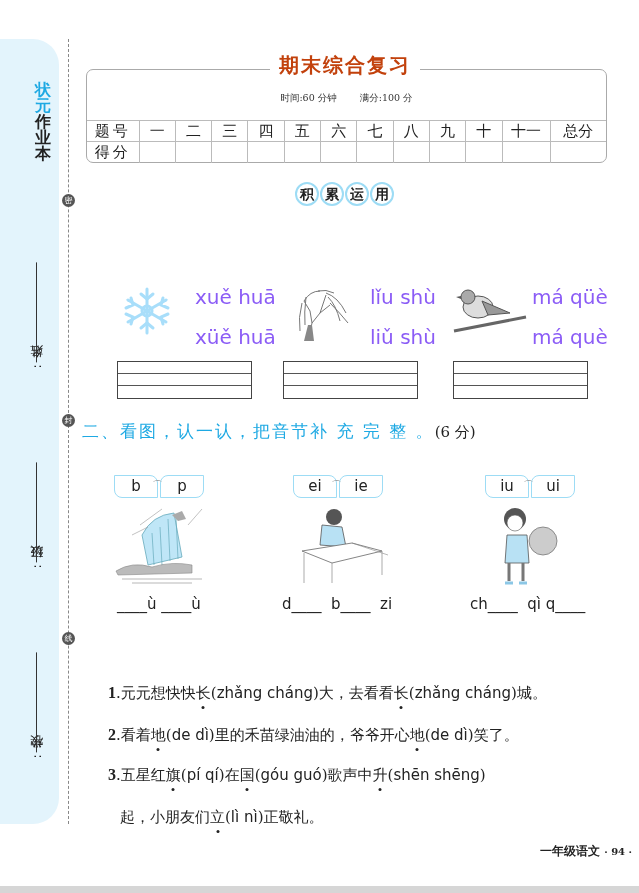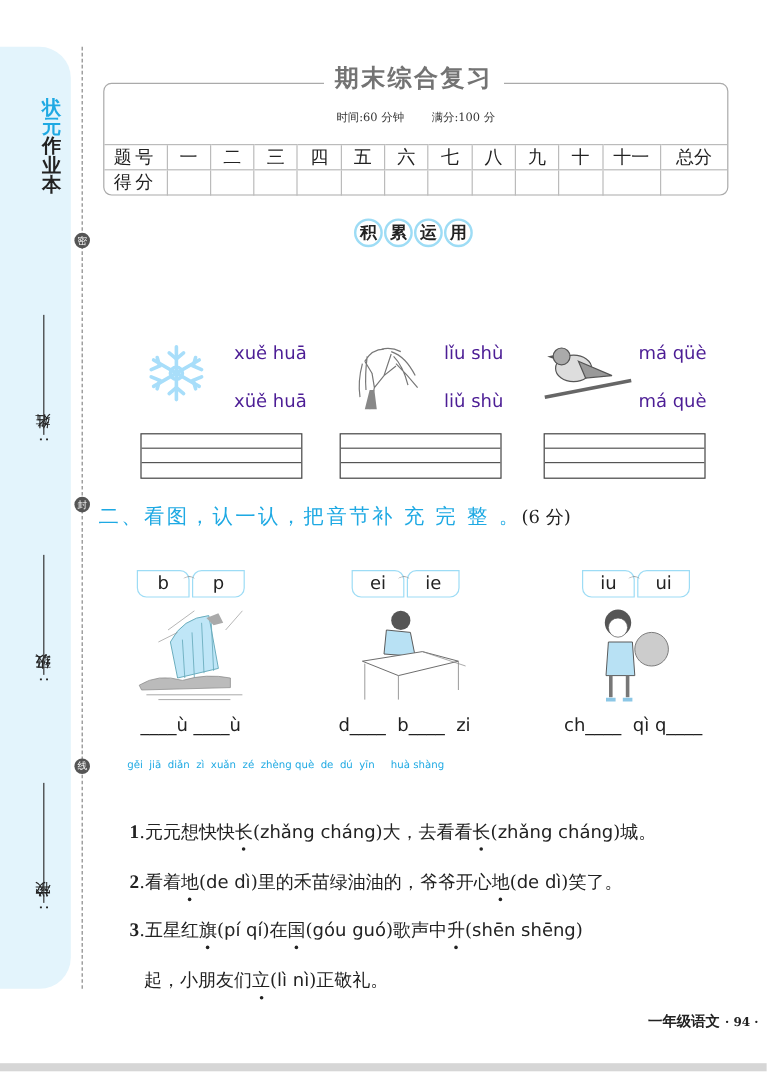--- a/index.html
+++ b/index.html
@@ -17,21 +17,21 @@
   .brand .b2 { color: #222; }
   .vfield { position: absolute; left: 28px; writing-mode: vertical-rl; transform: rotate(180deg);
     font-size: 13px; color: #222; display: flex; align-items: center; }
   .vfield .line { display: inline-block; width: 1px; height: 100px; background: #333; margin-top: 2px; }
   .dashline { position: absolute; left: 68px; top: 39px; height: 785px; border-left: 1px dashed #888; }
   .seal { position: absolute; left: 62px; width: 13px; height: 13px; border-radius: 50%;
     background: #555; color: #fff; font-size: 8px; line-height: 13px; text-align: center; }
 
   
   .exam-title { position: absolute; left: 270px; top: 52px; width: 150px; text-align: center;
-    font-size: 20px; font-weight: bold; color: #737373; background: #fff; letter-spacing: 2px;
+    font-size: 20px; font-weight: bold; color: #c2410c; background: #fff; letter-spacing: 2px;
     font-family: "DejaVu Serif", serif; z-index: 2; }
   .score-box { position: absolute; left: 86px; top: 69px; width: 521px; height: 94px;
     border: 1.5px solid #aaa; border-radius: 7px; padding-left: 37px; }
   .exam-meta { position: absolute; left: 0; right: 0; top: 22px; text-align: center;
     font-size: 9.5px; color: #333; font-family: "DejaVu Serif", serif; }
   .exam-meta span { margin: 0 10px; }
   table.score { position: absolute; left: 0; top: 50px; width: 100%; border-collapse: collapse; }
   table.score td { border-top: 1px solid #bbb; border-left: 1px solid #bbb; height: 21px;
     text-align: center; font-size: 15px; font-family: "DejaVu Serif", serif; color: #222; }
   table.score td.first { border-left: none; width: 52px; font-family: "DejaVu Sans", sans-serif; letter-spacing: 3px; }
@@ -42,21 +42,21 @@
     font-weight: bold; font-size: 14px; line-height: 20px; text-align: center; color: #222; background: #fff; }
 
   
   .qhead { position: absolute; left: 82px; }
   .pinyin-row { font-size: 8.5px; color: #1ea9e3; white-space: pre; height: 12px; line-height: 12px; padding-left: 24px; }
   .qtext { font-size: 17px; color: #1ea9e3; white-space: nowrap; letter-spacing: 2px; line-height: 22px; }
   .qtext .pts { color: #222; font-family: "DejaVu Serif", serif; font-size: 15px; letter-spacing: 0; }
 
   
   .pic { position: absolute; }
-  .opt { position: absolute; font-size: 15px; color: #4c1d95; white-space: nowrap; }
+  .opt { position: absolute; font-size: 20px; color: #8b5cf6; white-space: nowrap; }
   .four-line { position: absolute; width: 135px; height: 38px; border: 1.3px solid #444; }
   .four-line i { position: absolute; left: 0; right: 0; height: 1.3px; background: #555; }
 
   
   .pairbox { position: absolute; height: 23px; display: flex; }
   .pairbox .cell { border: 1.2px solid #9ddcf5; border-radius: 0 0 8px 8px; border-top-right-radius: 8px;
     height: 23px; width: 44px; font-size: 15px; text-align: center; line-height: 21px; color: #222; position: relative; }
   .pairbox .cell.l { border-radius: 0 8px 0 8px; }
   .pairbox .cell.r { border-radius: 8px 0 8px 0; margin-left: 2px; }
   .pairbox .link { position: absolute; left: 38px; top: 3px; font-size: 11px; color: #888; z-index: 2; }
@@ -240,21 +240,20 @@
   <path d="M22 30 L42 30 L44 58 L20 58 Z" fill="#b8e1f4" stroke="#555" stroke-width="0.8"></path>
   <path d="M24 58 L24 76 M38 58 L38 76" stroke="#777" stroke-width="3"></path>
   <path d="M20 78 L28 78 M34 78 L42 78" stroke="#8cc7e6" stroke-width="3"></path>
 </svg>
 
 <div class="fill" style="left:117px;top:595px;">____ù ____ù</div>
 <div class="fill" style="left:282px;top:595px;">d____  b____  zi</div>
 <div class="fill" style="left:470px;top:595px;">ch____  qì q____</div>
 
 <div class="qhead" style="top:632px;">
-  <div class="pinyin-row">gěi  jiā  diǎn  zì  xuǎn  zé  zhèng què  de  dú  yīn     huà shàng</div>
 </div>
 
 <div class="sentence" style="top:684px;">
   <b>1</b>.<span>元元想快快</span><span class="dot">长</span><span>(</span><span class="py">zhǎng   cháng</span><span>)大，去看看</span><span class="dot">长</span><span>(</span><span class="py">zhǎng   cháng</span><span>)城。</span>
 </div>
 
 <div class="sentence" style="top:726px;">
   <b>2</b>.<span>看着</span><span class="dot">地</span><span>(</span><span class="py">de   dì</span><span>)里的禾苗绿油油的，爷爷开心</span><span class="dot">地</span><span>(</span><span class="py">de   dì</span><span>)笑了。</span>
 </div>
 

